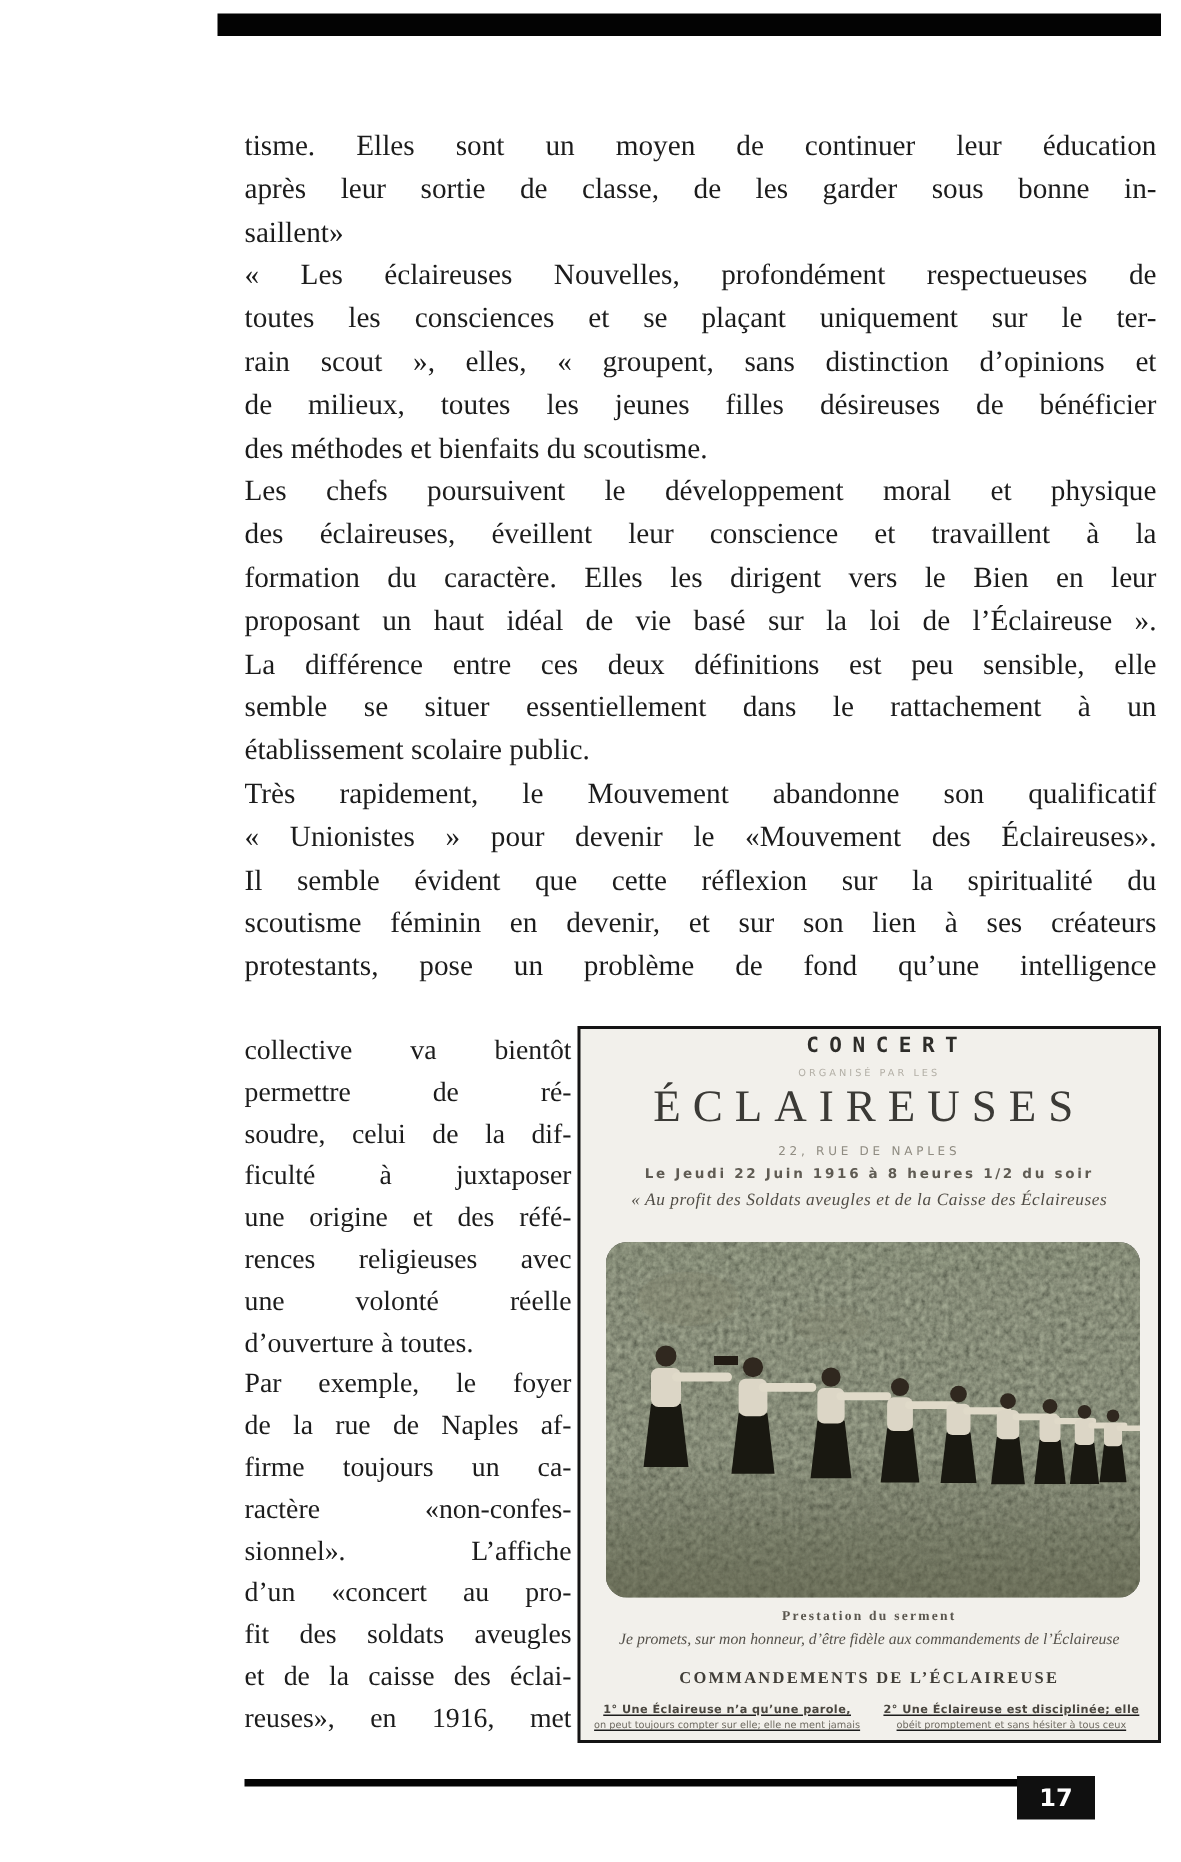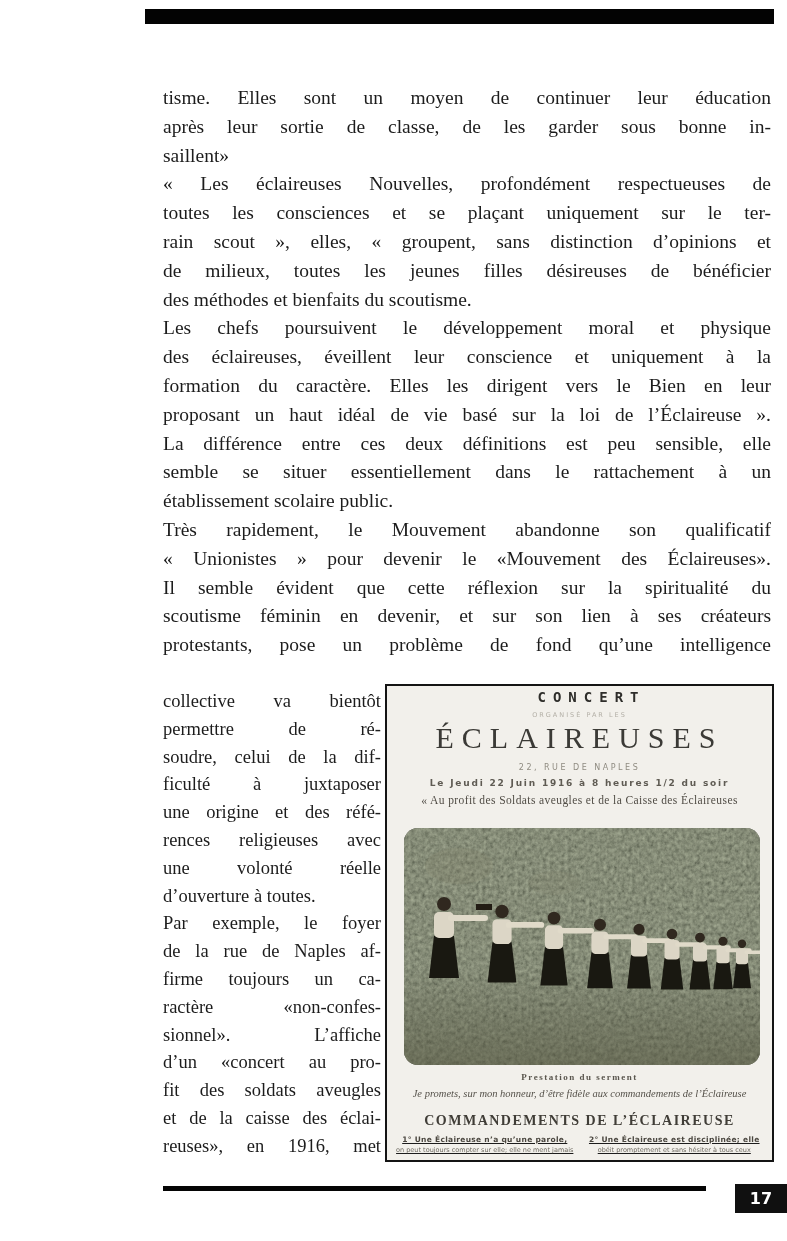--- a/index.html
+++ b/index.html
@@ -28,54 +28,54 @@
             background:#f2f0eb; border:2px solid #141414; box-sizing:content-box; overflow:hidden; }
   .poster .abs { position:absolute; left:0; right:0; text-align:center; }
   .p-concert { top:3px; font-family:"DejaVu Sans Mono", monospace; font-weight:bold;
                font-size:14px; letter-spacing:7px; color:#2e2d2a;padding-left:24px; }
   .p-org { top:25px; font-size:6.5px; letter-spacing:2px; color:#b3afa6; filter:blur(0.4px);
            font-family:"DejaVu Sans", sans-serif; }
   .p-eclaireuses { top:35px; font-size:30px; letter-spacing:8px; color:#3b3a36; }
   .p-address { top:77px; font-size:8px; letter-spacing:2.5px; color:#8f8b81; font-family:"DejaVu Sans", sans-serif; }
   .p-date { top:92px; font-size:9px; letter-spacing:1.8px; color:#5f5b53; font-weight:bold;
             font-family:"DejaVu Sans", sans-serif; }
-  .p-benefit { top:108px; font-size:11.5px; color:#504c45; letter-spacing:0.4px; }
+  .p-benefit { top:108px; font-size:11.5px; font-style:italic; color:#504c45; letter-spacing:0.4px; }
   .photo { position:absolute; left:17px; top:142px; width:356px; height:237px; }
   .p-serment { top:386px; font-size:9px; font-weight:bold; letter-spacing:1.5px; color:#5a564e; }
   .p-oath { top:402px; font-size:10.5px; font-style:italic; color:#55514a; }
-  .p-cmd { top:427px; font-size:14px; font-weight:bold; letter-spacing:1.5px; color:#403d37; }
+  .p-cmd { top:427px; font-size:11px; font-weight:bold; letter-spacing:1.5px; color:#403d37; }
   .p-laws { position:absolute; top:449px; left:8px; right:8px; display:flex; gap:10px;text-decoration:underline; }
   .law { flex:1; text-align:center; }
   .law-1 { font-size:7.5px; font-weight:bold; color:#4a463f; letter-spacing:0.3px; font-family:"DejaVu Sans", sans-serif; }
   .law-2 { font-size:6.5px; color:#6e6a61; filter:blur(0.5px); margin-top:2px; font-family:"DejaVu Sans", sans-serif; }
 
   
   .foot-rule { position:absolute; left:134px; top:1186px; width:543px; height:5px; background:#050505; }
-  .page-num { position:absolute; left:706px; top:1184px; width:52px; height:29px; background:#101010;
+  .page-num { position:absolute; left:649px; top:1184px; width:52px; height:29px; background:#101010;
               color:#ffffff; font-family:"DejaVu Sans", sans-serif; font-weight:bold;
               font-size:16px; line-height:29px; text-align:center; }
 </style>
 </head>
 <body>
 
 <div class="page">
 
   <div class="top-bar"></div>
 
   <div class="main-text">
     <div class="mline">tisme. Elles sont un moyen de continuer leur éducation</div>
     <div class="mline">après leur sortie de classe, de les garder sous bonne in-</div>
     <div class="mline last">saillent»</div>
     <div class="mline">« Les éclaireuses Nouvelles, profondément respectueuses de</div>
     <div class="mline">toutes les consciences et se plaçant uniquement sur le ter-</div>
     <div class="mline">rain scout », elles, « groupent, sans distinction d’opinions et</div>
     <div class="mline">de milieux, toutes les jeunes filles désireuses de bénéficier</div>
     <div class="mline last">des méthodes et bienfaits du scoutisme.</div>
     <div class="mline">Les chefs poursuivent le développement moral et physique</div>
-    <div class="mline">des éclaireuses, éveillent leur conscience et uniquement à la</div>
+    <div class="mline">des éclaireuses, éveillent leur conscience et travaillent à la</div>
     <div class="mline">formation du caractère. Elles les dirigent vers le Bien en leur</div>
     <div class="mline">proposant un haut idéal de vie basé sur la loi de l’Éclaireuse ».</div>
     <div class="mline">La différence entre ces deux définitions est peu sensible, elle</div>
     <div class="mline">semble se situer essentiellement dans le rattachement à un</div>
     <div class="mline last">établissement scolaire public.</div>
     <div class="mline">Très rapidement, le Mouvement abandonne son qualificatif</div>
     <div class="mline">« Unionistes » pour devenir le «Mouvement des Éclaireuses».</div>
     <div class="mline">Il semble évident que cette réflexion sur la spiritualité du</div>
     <div class="mline">scoutisme féminin en devenir, et sur son lien à ses créateurs</div>
     <div class="mline">protestants, pose un problème de fond qu’une intelligence</div>

